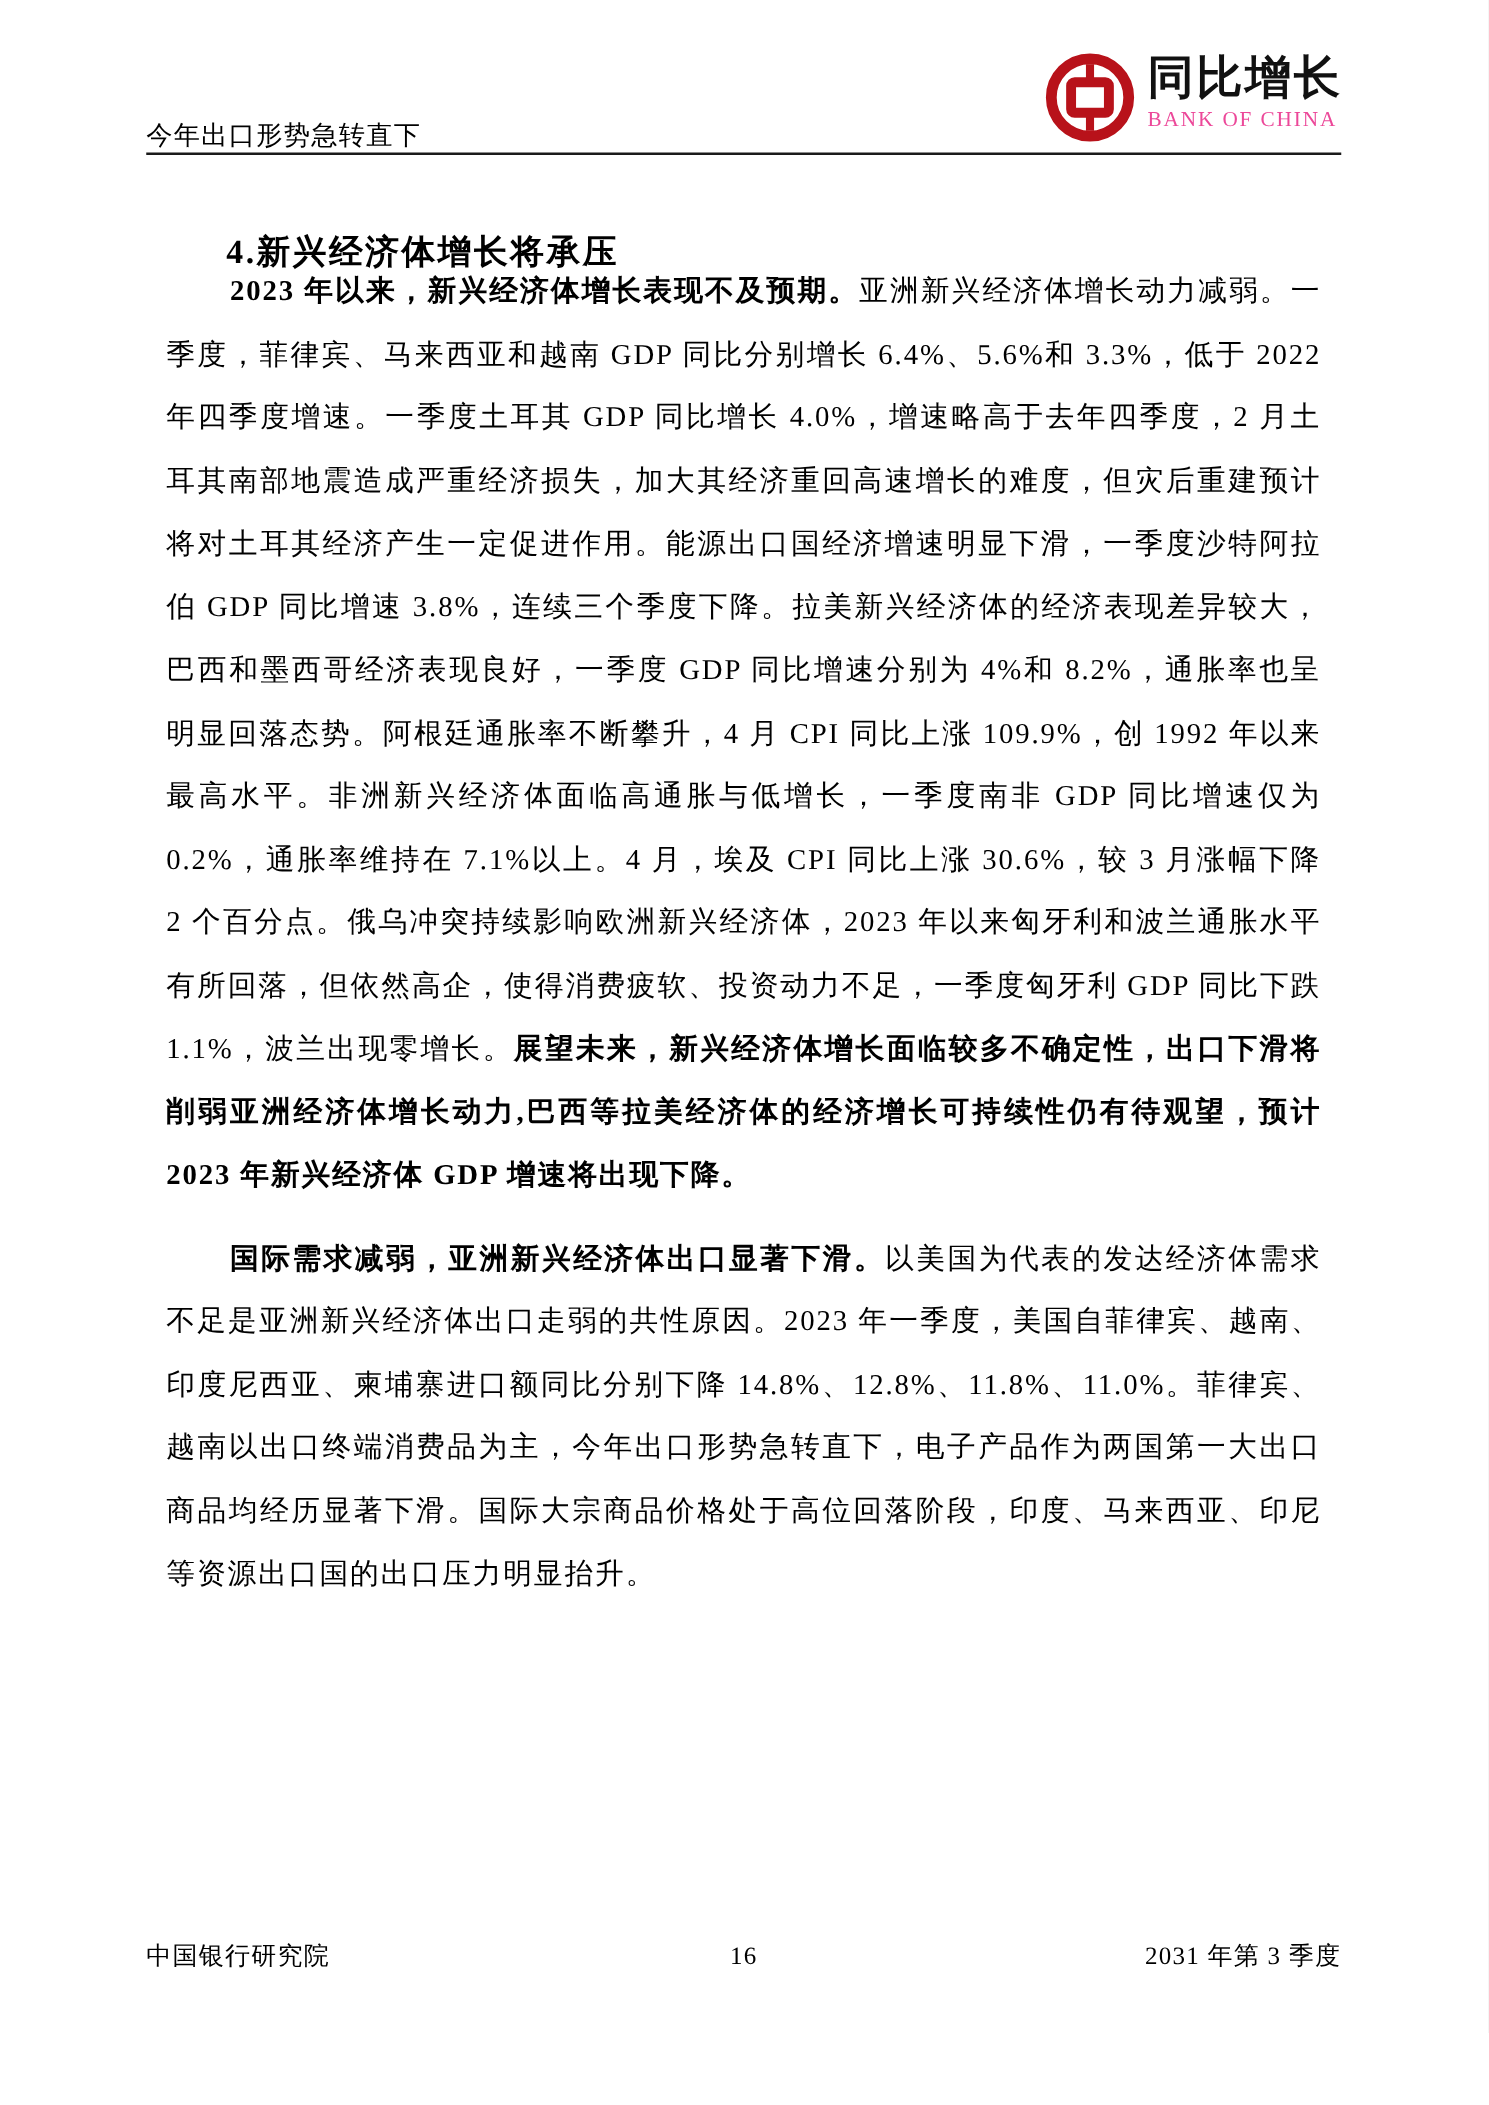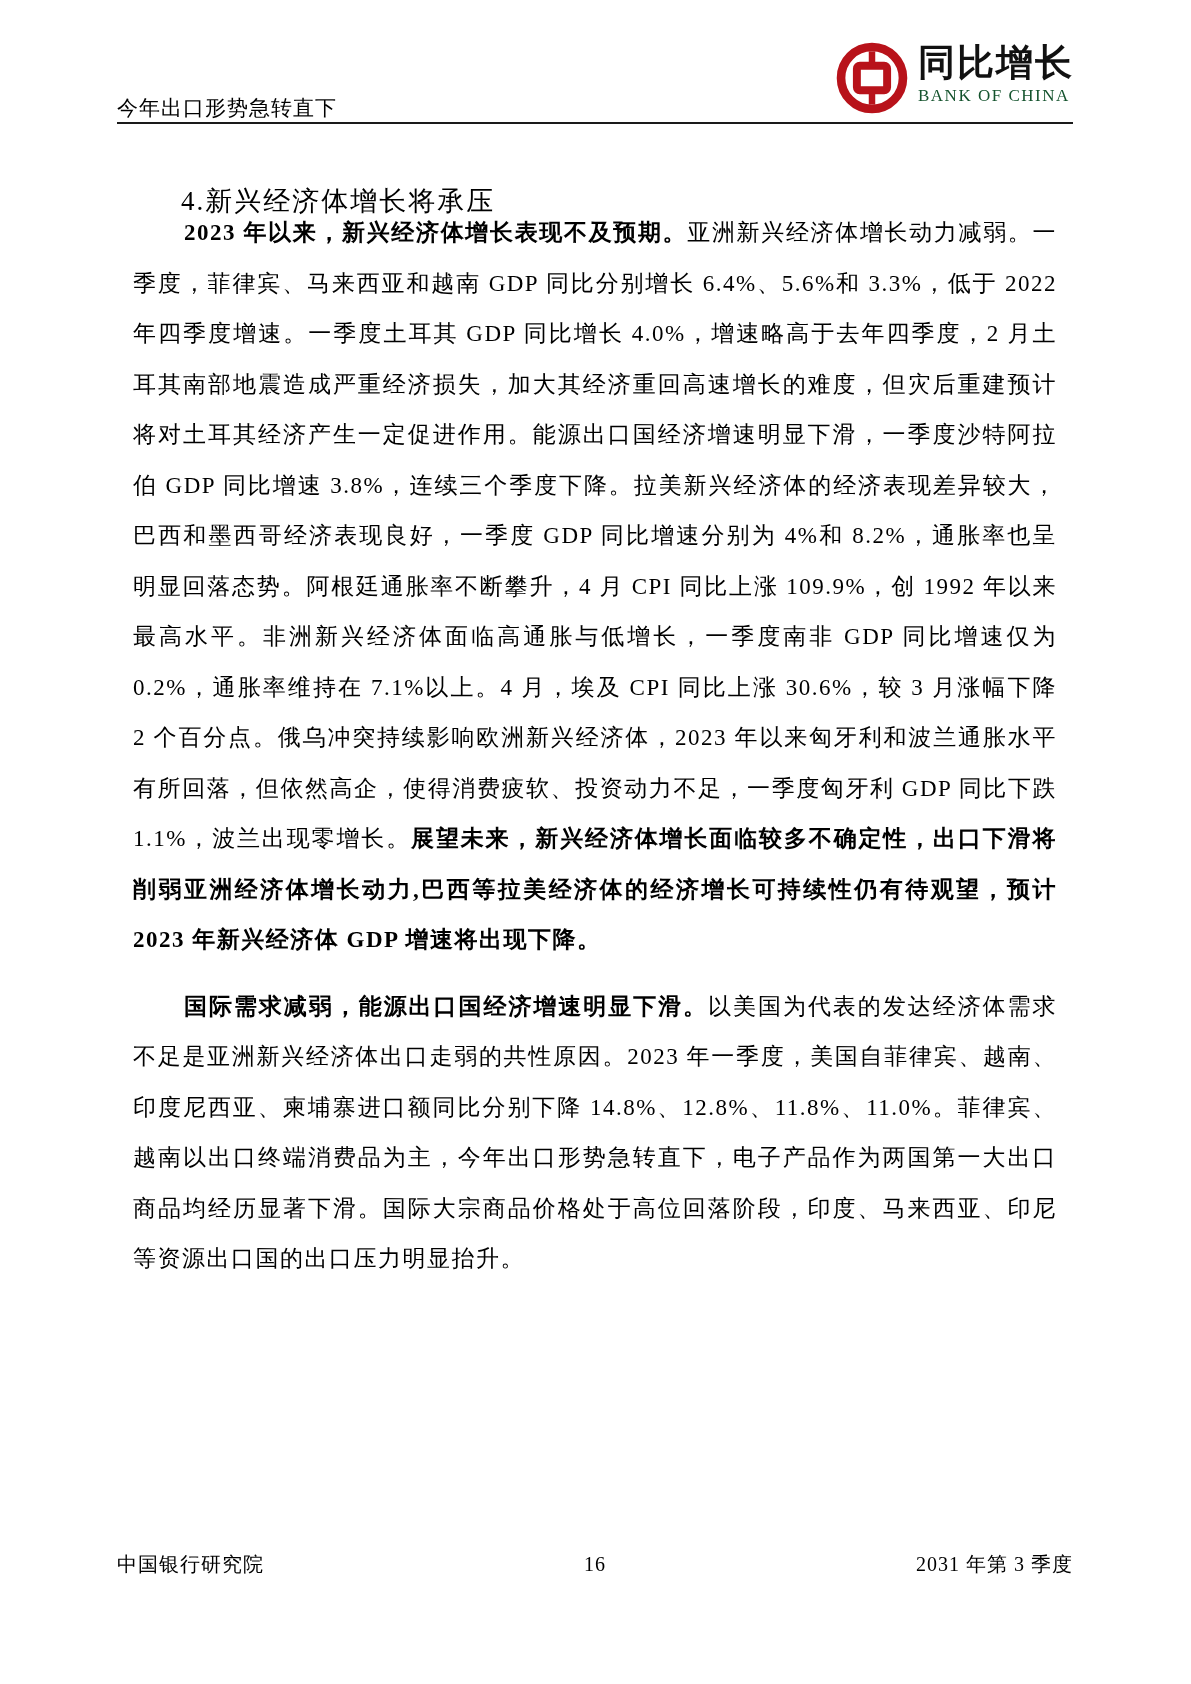--- a/index.html
+++ b/index.html
@@ -26,26 +26,26 @@
     display:flex;align-items:flex-start;gap:10px;
   }
   .logo svg{display:block;}
   .logo-text{display:flex;flex-direction:column;align-items:flex-start;}
   .logo-cn{
     font-size:37px;font-weight:bold;line-height:1.15;
     letter-spacing:2px;white-space:nowrap;color:#111;
   }
   .logo-en{
     font-size:17px;letter-spacing:1.5px;margin-top:1px;
-    white-space:nowrap;color:#14532d;
+    white-space:nowrap;color:#ec4899;
   }
   
   .section-heading{
     position:absolute;left:181px;top:136px;
-    font-size:27px;font-weight:normal;letter-spacing:2px;white-space:nowrap;margin-top:47px;
+    font-size:27px;font-weight:bold;letter-spacing:2px;white-space:nowrap;margin-top:47px;
   }
   
   .body-text{
     position:absolute;left:117px;top:192px;width:956px;
   }
   .para{
     margin:16px;
     font-size:23px;
     line-height:50.5px;
     letter-spacing:1.5px;
@@ -89,21 +89,21 @@
       <span class="logo-en">BANK OF CHINA</span>
     </span>
   </div>
 
   <div class="header-rule"></div>
 
   <h2 class="section-heading">4.新兴经济体增长将承压</h2>
 
   <div class="body-text">
       <p class="para"><span class="run bold">2023 年以来，新兴经济体增长表现不及预期。</span><span class="run">亚洲新兴经济体增长动力减弱。一季度，菲律宾、马来西亚和越南 GDP 同比分别增长 6.4%、5.6%和 3.3%，低于 2022 年四季度增速。一季度土耳其 GDP 同比增长 4.0%，增速略高于去年四季度，2 月土耳其南部地震造成严重经济损失，加大其经济重回高速增长的难度，但灾后重建预计将对土耳其经济产生一定促进作用。能源出口国经济增速明显下滑，一季度沙特阿拉伯 GDP 同比增速 3.8%，连续三个季度下降。拉美新兴经济体的经济表现差异较大，巴西和墨西哥经济表现良好，一季度 GDP 同比增速分别为 4%和 8.2%，通胀率也呈明显回落态势。阿根廷通胀率不断攀升，4 月 CPI 同比上涨 109.9%，创 1992 年以来最高水平。非洲新兴经济体面临高通胀与低增长，一季度南非 GDP 同比增速仅为 0.2%，通胀率维持在 7.1%以上。4 月，埃及 CPI 同比上涨 30.6%，较 3 月涨幅下降 2 个百分点。俄乌冲突持续影响欧洲新兴经济体，2023 年以来匈牙利和波兰通胀水平有所回落，但依然高企，使得消费疲软、投资动力不足，一季度匈牙利 GDP 同比下跌 1.1%，波兰出现零增长。</span><span class="run bold">展望未来，新兴经济体增长面临较多不确定性，出口下滑将削弱亚洲经济体增长动力,巴西等拉美经济体的经济增长可持续性仍有待观望，预计 2023 年新兴经济体 GDP 增速将出现下降。</span></p>
-      <p class="para"><span class="run bold">国际需求减弱，能源出口国经济增速明显下滑。</span><span class="run">以美国为代表的发达经济体需求不足是亚洲新兴经济体出口走弱的共性原因。2023 年一季度，美国自菲律宾、越南、印度尼西亚、柬埔寨进口额同比分别下降 14.8%、12.8%、11.8%、11.0%。菲律宾、越南以出口终端消费品为主，今年出口形势急转直下，电子产品作为两国第一大出口商品均经历显著下滑。国际大宗商品价格处于高位回落阶段，印度、马来西亚、印尼等资源出口国的出口压力明显抬升。</span></p>
+      <p class="para"><span class="run bold">国际需求减弱，亚洲新兴经济体出口显著下滑。</span><span class="run">以美国为代表的发达经济体需求不足是亚洲新兴经济体出口走弱的共性原因。2023 年一季度，美国自菲律宾、越南、印度尼西亚、柬埔寨进口额同比分别下降 14.8%、12.8%、11.8%、11.0%。菲律宾、越南以出口终端消费品为主，今年出口形势急转直下，电子产品作为两国第一大出口商品均经历显著下滑。国际大宗商品价格处于高位回落阶段，印度、马来西亚、印尼等资源出口国的出口压力明显抬升。</span></p>
     </div>
 
   <div class="footer">
     <span class="footer-institution">中国银行研究院</span>
     <span class="footer-page-number">16</span>
     <span class="footer-issue">2031 年第 3 季度</span>
   </div>
 
 </div>
 

